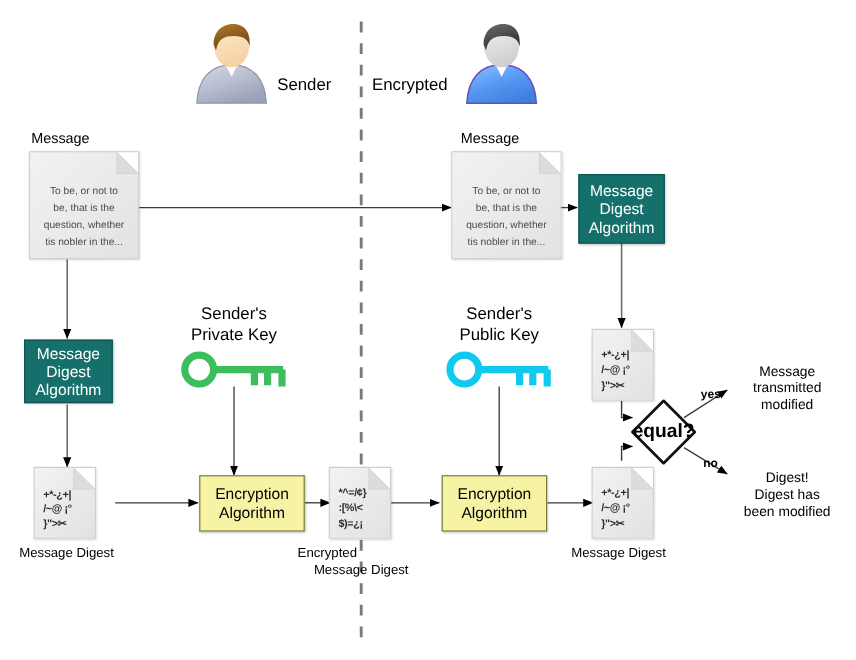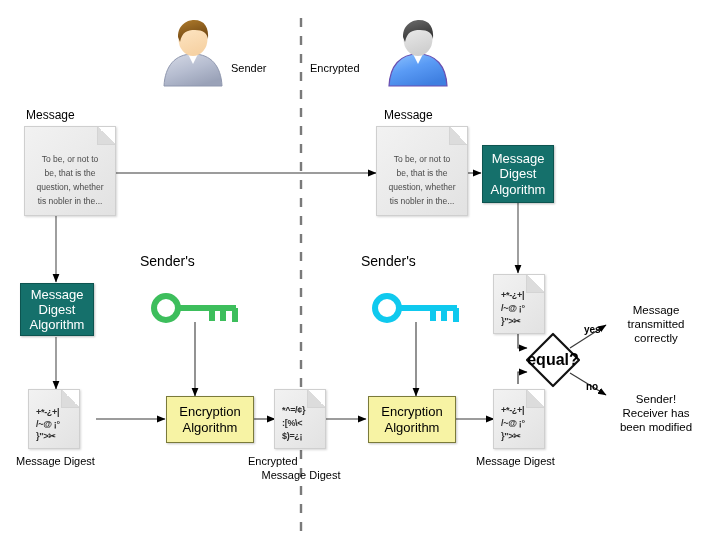--- a/index.html
+++ b/index.html
@@ -26,24 +26,24 @@
   .abs { position: absolute; }
 
   
   .lbl {
     position: absolute;
     font-family: "Liberation Sans", sans-serif;
     color: #000000;
     white-space: pre;
     line-height: 1.18;
   }
-  .lbl-actor { font-size: 11px; }
+  .lbl-actor { font-size: 14px; }
   .lbl-small { font-size: 11px; }
   .lbl-med   { font-size: 12px; }
-  .lbl-key   { font-size: 14px; text-align: left; line-height: 1.2; }
+  .lbl-key   { font-size: 14px; text-align: center; line-height: 1.2; }
   .lbl-out   { font-size: 11.5px; text-align: center; line-height: 1.25; }
 
   
   .doc {
     position: absolute;
     background: linear-gradient(135deg, #f2f2f2 0%, #ebebeb 45%, #e2e2e2 100%);
     border: 1px solid #cfcfcf;
     box-sizing: border-box;
     box-shadow: 1px 1px 2px rgba(0,0,0,0.16);
   }
@@ -232,20 +232,21 @@
 
   <div class="doc" style="left:28px; top:389px; width:52px; height:60px;">
     <div class="fold2"></div>
     <div class="digest-text" style="top:16px;">+*-¿+|</div>
     <div class="digest-text" style="top:28px;">/~@ ¡°</div>
     <div class="digest-text" style="top:40px;">}"&gt;✂</div>
   </div>
   <div class="lbl lbl-small" style="left:16px; top:455px;">Message Digest</div>
 
   <div class="lbl lbl-key" style="left:140px; top:253px; width:110px;">Sender's</div>
+  <div class="lbl lbl-key" style="left:140px; top:270px; width:110px;">Private Key</div>
   <svg class="abs" style="left:150px; top:292px;" width="92" height="34" viewBox="0 0 92 34">
     <g fill="none" stroke="#3dbe5c" stroke-width="6" stroke-linecap="butt" stroke-linejoin="miter">
       <circle cx="16" cy="16" r="12"></circle>
       <line x1="28" y1="16" x2="86" y2="16"></line>
       <line x1="62" y1="16" x2="62" y2="29"></line>
       <line x1="73" y1="16" x2="73" y2="29"></line>
       <line x1="85" y1="16" x2="85" y2="30"></line>
     </g>
   </svg>
 
@@ -279,20 +280,21 @@
   </div>
 
   <div class="doc" style="left:493px; top:274px; width:52px; height:60px;">
     <div class="fold2"></div>
     <div class="digest-text" style="top:14px;">+*-¿+|</div>
     <div class="digest-text" style="top:27px;">/~@ ¡°</div>
     <div class="digest-text" style="top:40px;">}"&gt;✂</div>
   </div>
 
   <div class="lbl lbl-key" style="left:361px; top:253px; width:110px;">Sender's</div>
+  <div class="lbl lbl-key" style="left:361px; top:270px; width:110px;">Public Key</div>
   <svg class="abs" style="left:371px; top:292px;" width="92" height="34" viewBox="0 0 92 34">
     <g fill="none" stroke="#0fc9ee" stroke-width="6" stroke-linecap="butt" stroke-linejoin="miter">
       <circle cx="16" cy="16" r="12"></circle>
       <line x1="28" y1="16" x2="86" y2="16"></line>
       <line x1="62" y1="16" x2="62" y2="29"></line>
       <line x1="73" y1="16" x2="73" y2="29"></line>
       <line x1="85" y1="16" x2="85" y2="30"></line>
     </g>
   </svg>
 
@@ -311,19 +313,19 @@
 
   <div class="diamond-wrap" style="left:527px; top:334px; width:52px; height:52px;">
     <div class="diamond-label">equal?</div>
   </div>
 
   <div class="branch-lbl" style="left:584px; top:324px;">yes</div>
   <div class="branch-lbl" style="left:586px; top:381px;">no</div>
 
   <div class="lbl lbl-out" style="left:604px; top:303px; width:104px;">Message</div>
   <div class="lbl lbl-out" style="left:604px; top:317px; width:104px;">transmitted</div>
-  <div class="lbl lbl-out" style="left:604px; top:331px; width:104px;">correctly</div>
-
-  <div class="lbl lbl-out" style="left:604px; top:392px; width:104px;">Sender!</div>
-  <div class="lbl lbl-out" style="left:604px; top:406px; width:104px;">Receiver has</div>
+  <div class="lbl lbl-out" style="left:604px; top:331px; width:104px;">modified</div>
+
+  <div class="lbl lbl-out" style="left:604px; top:392px; width:104px;">Digest!</div>
+  <div class="lbl lbl-out" style="left:604px; top:406px; width:104px;">Digest has</div>
   <div class="lbl lbl-out" style="left:604px; top:420px; width:104px;">been modified</div>
 
 </div>
 
 </body></html>

